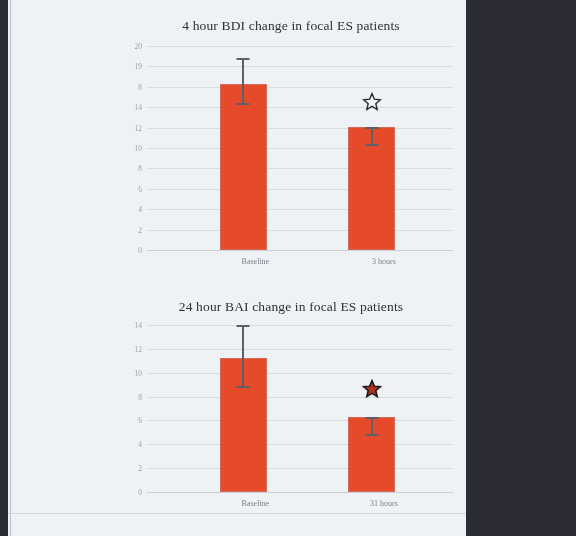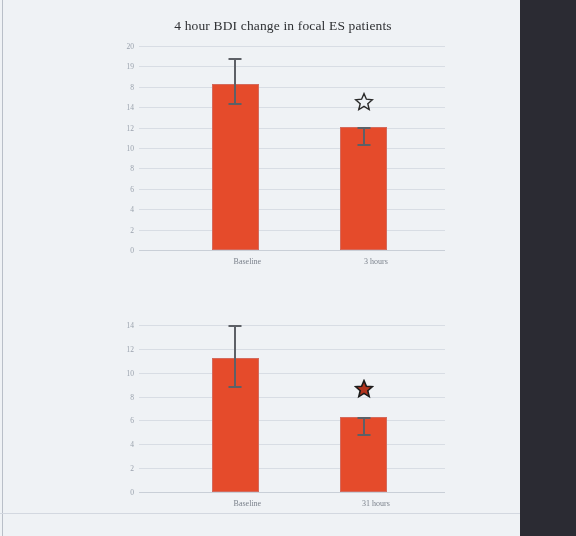--- a/index.html
+++ b/index.html
@@ -8,23 +8,23 @@
   }
   body {
     width: 576px;
     height: 536px;
     background: #2b2b33;
     font-family: "Liberation Serif", serif;
     overflow: hidden;
   }
   #page {
     position: absolute;
-    left: 0;
-    top: 0;
-    width: 520px;
+    left: 8px;
+    top: 0;
+    width: 458px;
     height: 536px;
     background: #eff2f5;
     overflow: hidden;
   }
   
   .edge-left {
     position: absolute;
     left: 2px;
     top: 0;
     width: 1px;
@@ -187,20 +187,21 @@
         <div class="errbar-cap" style="left: 224.91px; top: 80.58px;"></div>
         <div class="errbar-cap" style="left: 224.91px; top: 97.92px;"></div>
         <div class="xtick" style="left: 224.91px;">3 hours</div>
         <div class="star" style="left: 224.91px; top: 56.1px;"><svg viewBox="0 0 20 20" width="20" height="20">
             <polygon points="10,1.6 12.4,7.2 18.4,7.7 13.8,11.7 15.2,17.6 10,14.4 4.8,17.6 6.2,11.7 1.6,7.7 7.6,7.2" fill="#eef2f6" stroke="#2a2a2a" stroke-width="1.4"></polygon>
           </svg></div>
       </div>
   </div>
 
   <div class="chart" id="chart-2">
+    <div class="chart-title">24 hour BAI change in focal ES patients</div>
     <div class="plot">
         <div class="gridline axis-zero" style="top: 167px;"></div>
         <div class="ytick" style="top: 167px;">0</div>
         <div class="gridline" style="top: 143.143px;"></div>
         <div class="ytick" style="top: 143.143px;">2</div>
         <div class="gridline" style="top: 119.286px;"></div>
         <div class="ytick" style="top: 119.286px;">4</div>
         <div class="gridline" style="top: 95.4286px;"></div>
         <div class="ytick" style="top: 95.4286px;">6</div>
         <div class="gridline" style="top: 71.5714px;"></div>

